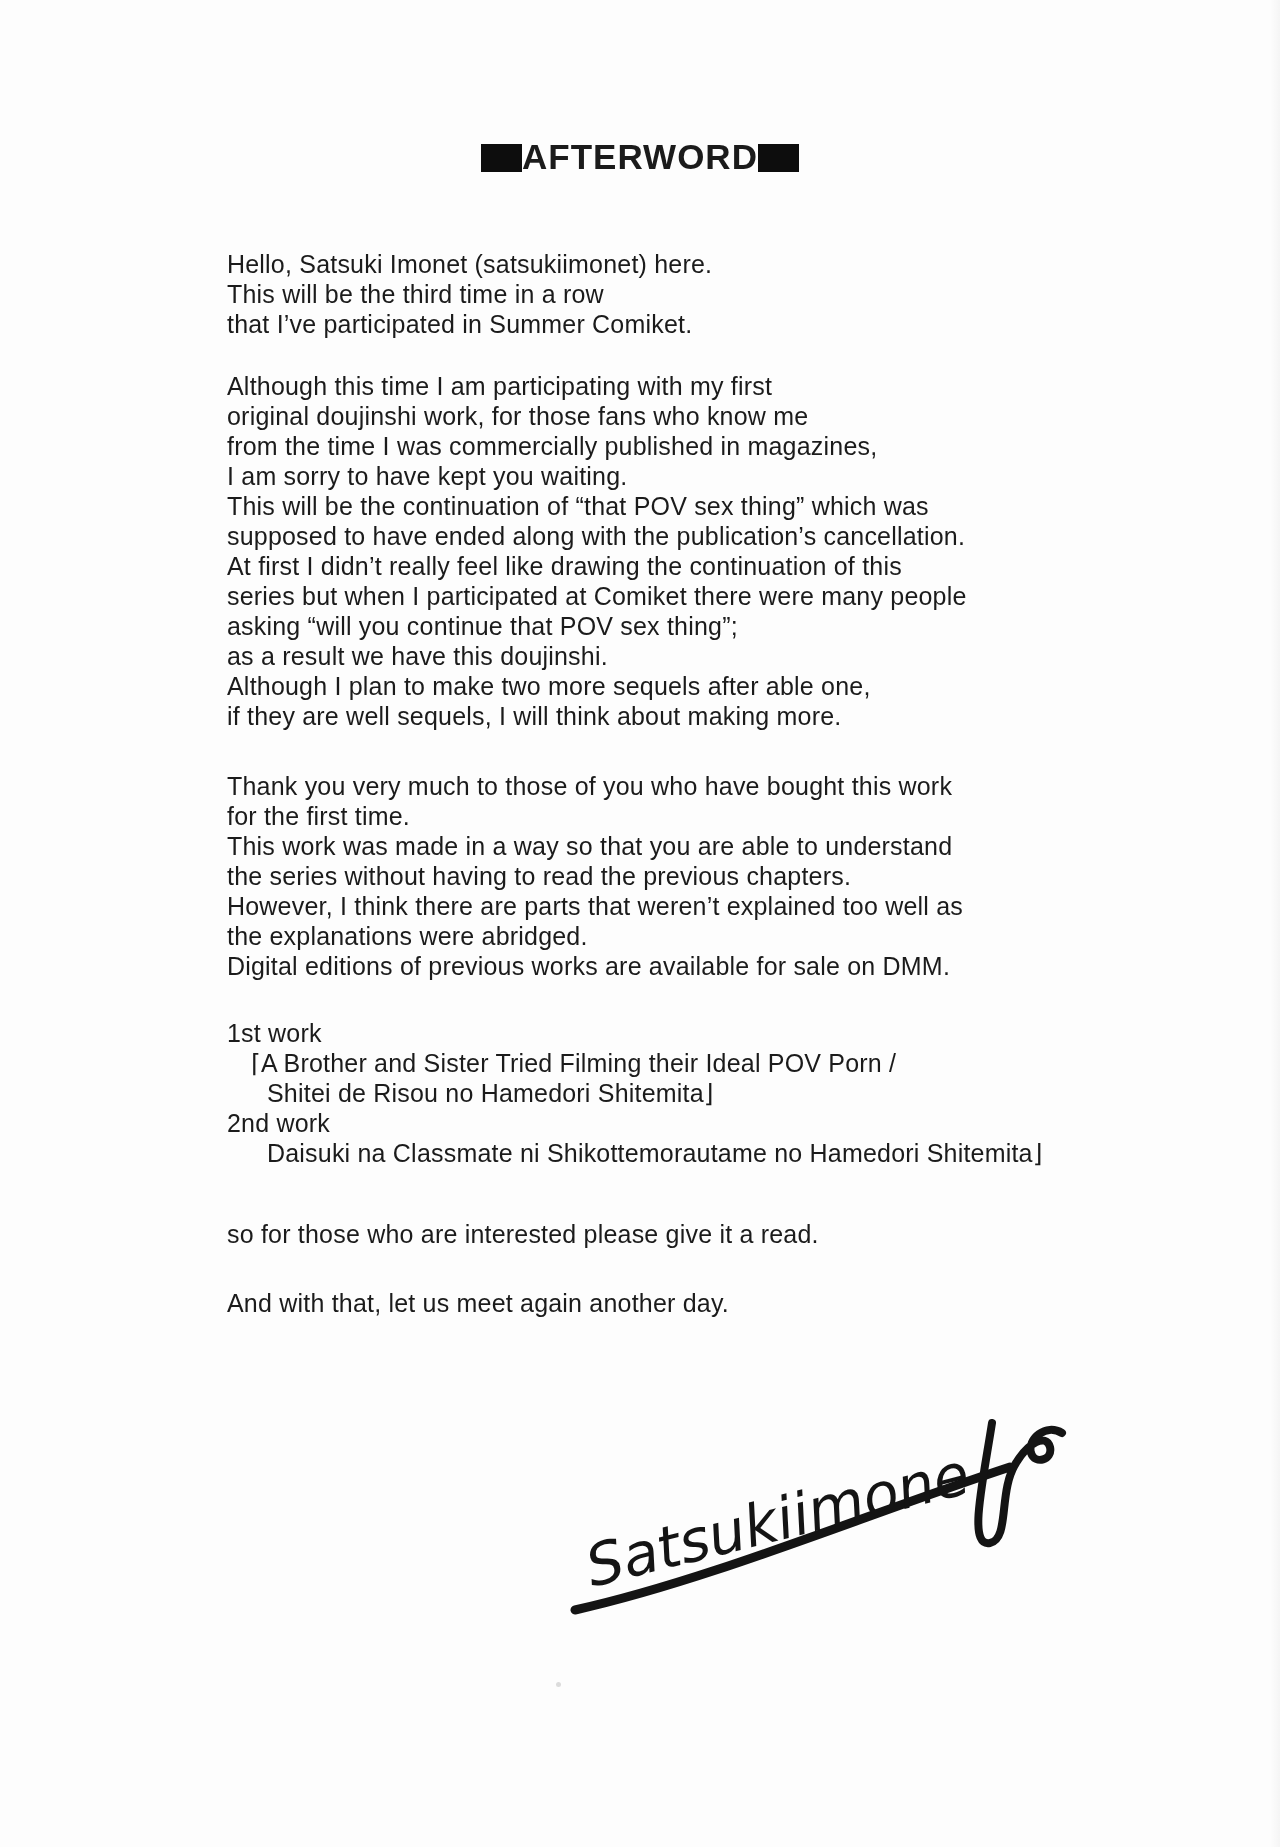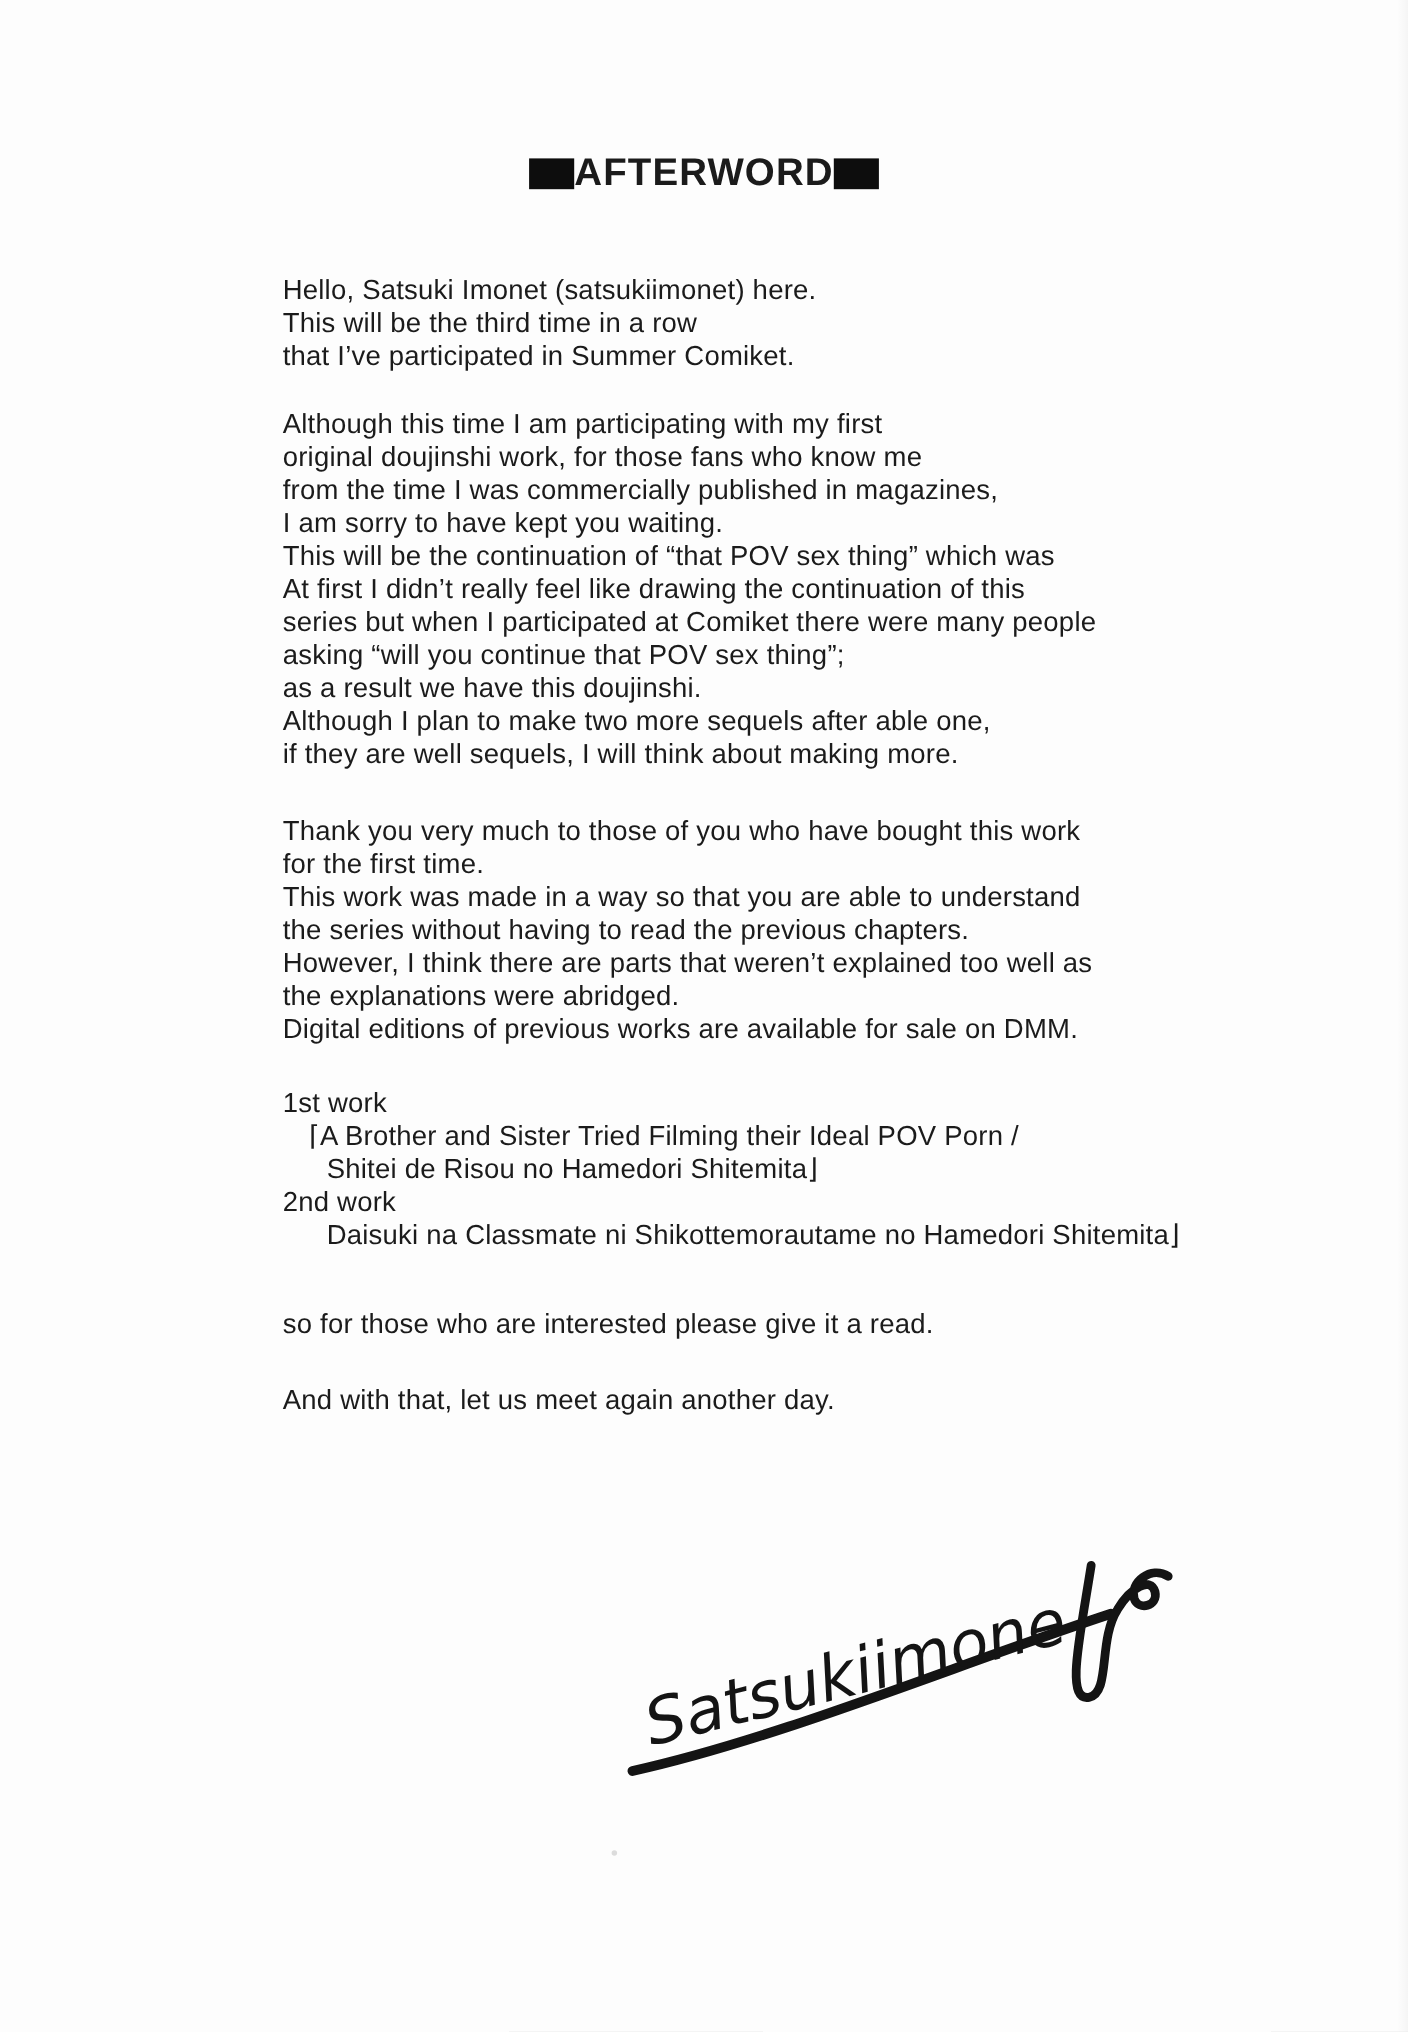--- a/index.html
+++ b/index.html
@@ -46,21 +46,21 @@
   .header .header-text {
     font-size: 35px;
     font-weight: bold;
     letter-spacing: 1px;
     line-height: 1;
     transform: translateY(-1px);
   }
 
   .body-text {
     position: absolute;
-    left: 257px;
+    left: 227px;
     top: 249px;
     width: 990px;
   }
   .para { margin: 0; }
   .line {
     font-size: 25px;
     line-height: 30px;
     white-space: pre;
     letter-spacing: 0.2px;
   }
@@ -114,20 +114,21 @@
         <div class="line">Hello, Satsuki Imonet (satsukiimonet) here.</div>
         <div class="line">This will be the third time in a row</div>
         <div class="line">that I’ve participated in Summer Comiket.</div>
       </div>
     <div class="para" style="margin-bottom:40px">
         <div class="line">Although this time I am participating with my first</div>
         <div class="line">original doujinshi work, for those fans who know me</div>
         <div class="line">from the time I was commercially published in magazines,</div>
         <div class="line">I am sorry to have kept you waiting.</div>
         <div class="line">This will be the continuation of “that POV sex thing” which was</div>
+        <div class="line">supposed to have ended along with the publication’s cancellation.</div>
         <div class="line">At first I didn’t really feel like drawing the continuation of this</div>
         <div class="line">series but when I participated at Comiket there were many people</div>
         <div class="line">asking “will you continue that POV sex thing”;</div>
         <div class="line">as a result we have this doujinshi.</div>
         <div class="line">Although I plan to make two more sequels after able one,</div>
         <div class="line">if they are well sequels, I will think about making more.</div>
       </div>
     <div class="para" style="margin-bottom:37px">
         <div class="line">Thank you very much to those of you who have bought this work</div>
         <div class="line">for the first time.</div>

